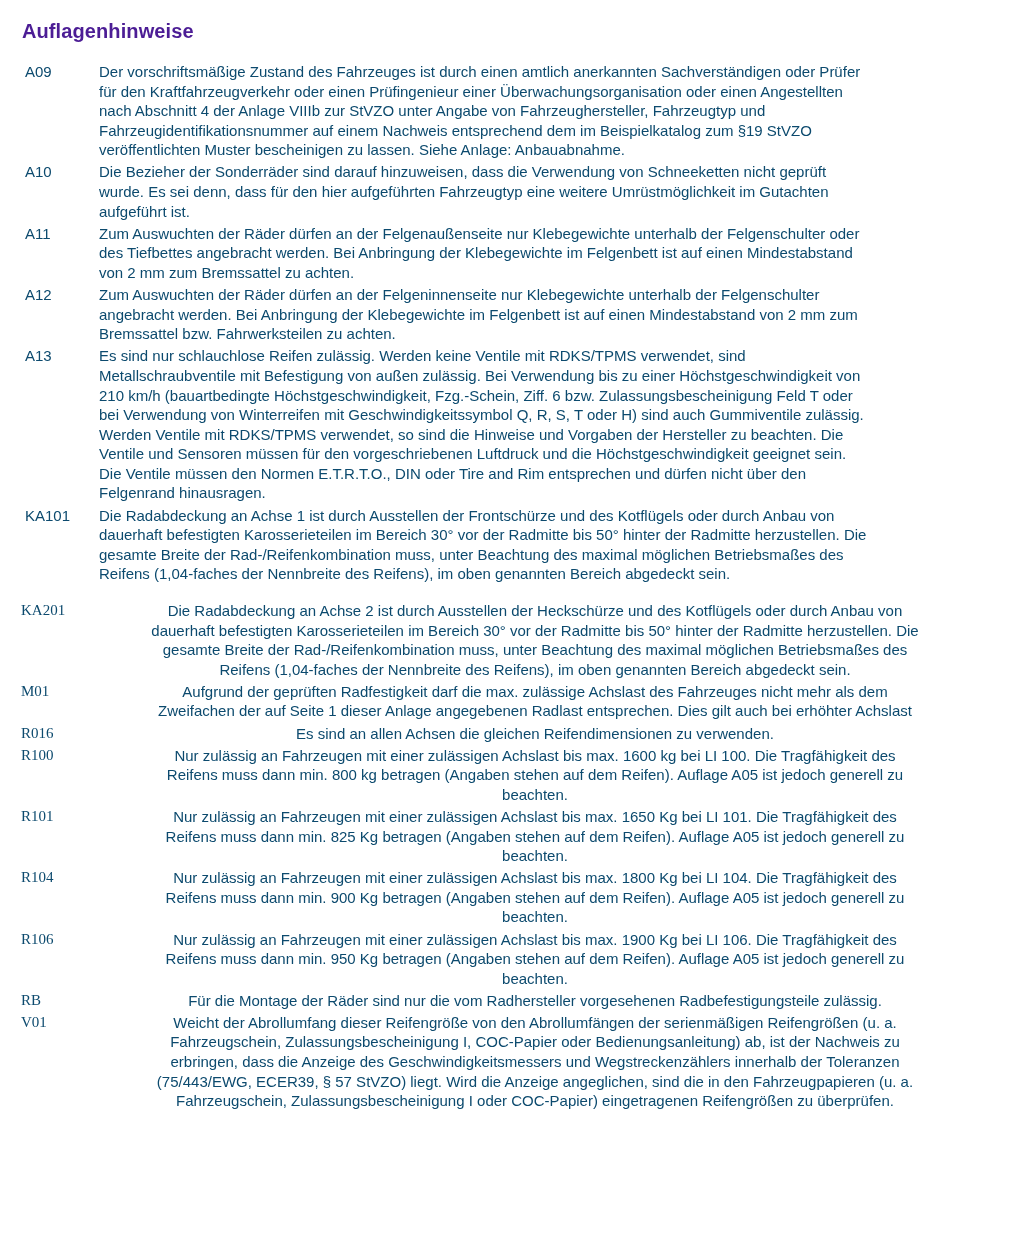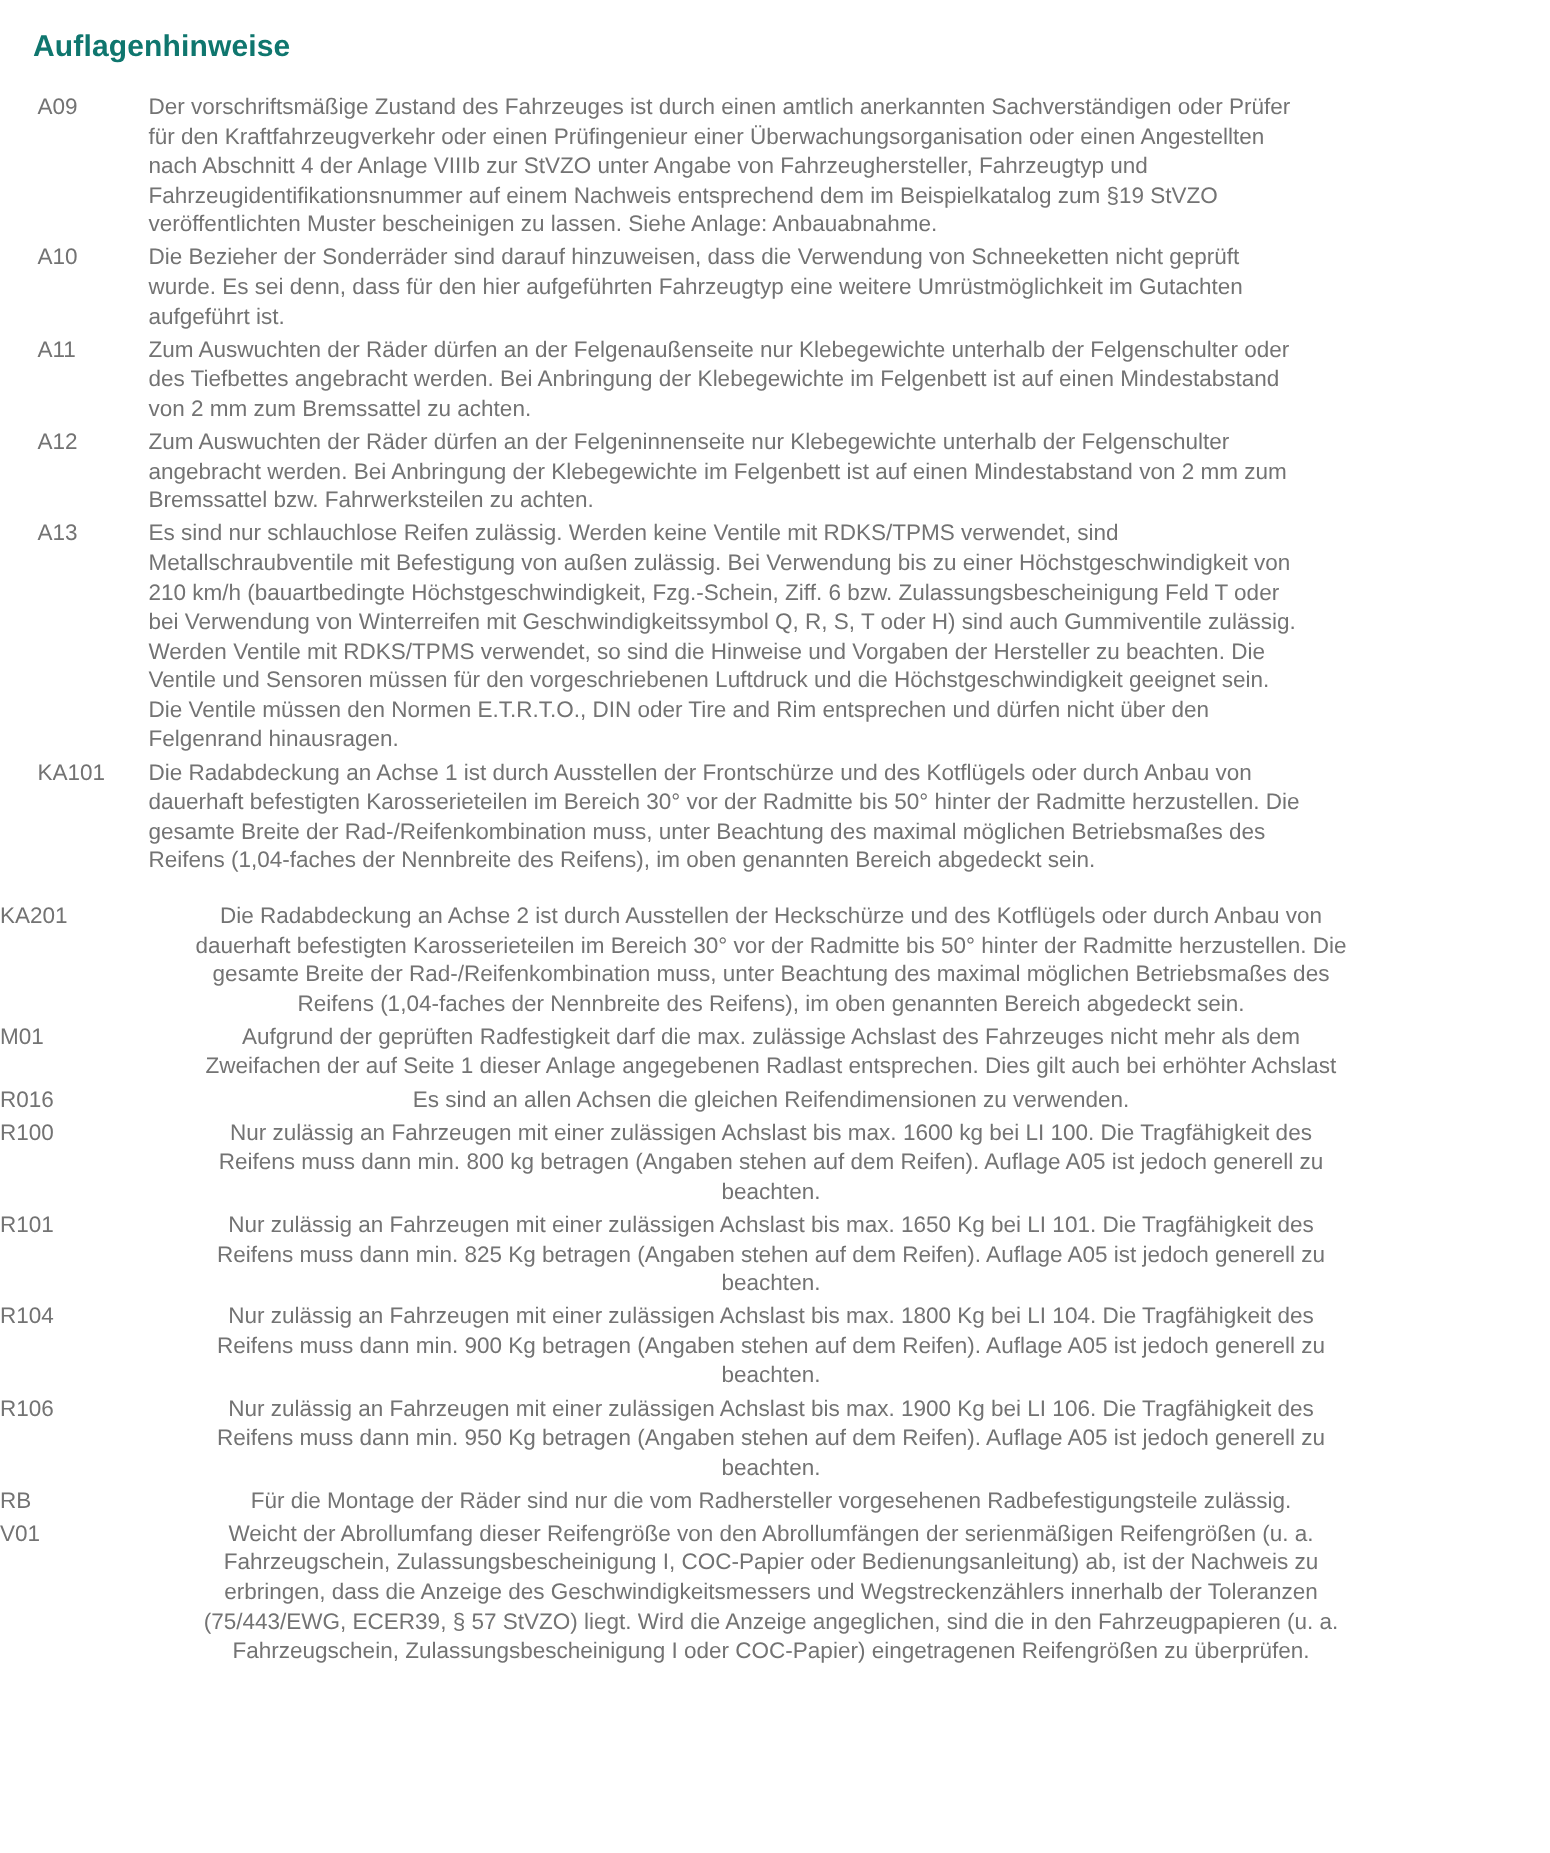--- a/index.html
+++ b/index.html
@@ -2,34 +2,34 @@
 <html><head>
 <meta charset="utf-8">
 <style>
   html, body { margin: 0; padding: 0; background: #ffffff; }
   body {
     width: 1033px; height: 1235px; overflow: hidden; position: relative;
     font-family: "Liberation Sans", sans-serif; color: #222222;
   }
   .title {
     position: absolute; left: 22px; top: 20px;
-    font-size: 20px; font-weight: bold; color: #0f766e;
+    font-size: 20px; font-weight: bold; color: #4c1d95;
     letter-spacing: 0.1px;
   }
   .group { position: absolute; left: 0; width: 1033px; }
   .group.g1 { top: 62px; }
   .group.g2 { top: 601px; }
   .row { display: flex; font-size: 15px; line-height: 19.6px; }
   .g1 .row .code { width: 74px; padding-left: 25px; flex: none; }
   .g1 .row .text { width: 880px; }
-  .g2 .row .code { width: 74px; flex: none; }
+  .g2 .row .code { width: 74px; padding-left: 21px; flex: none; font-family: Liberation Serif, serif; }
   .g2 .row .text { width: 880px; text-align: center; }
   .row { margin-bottom: 2.5px; }
   .g1 .row.r-A10 { margin-top: 0; }
-  .code, .text { color: #737373; }
+  .code, .text { color: #0c4a6e; }
 </style>
 </head>
 <body>
 
 <div class="title">Auflagenhinweise</div>
 
 <div class="group g1">
     <div class="row r-A09">
       <div class="code">A09</div>
       <div class="text">

